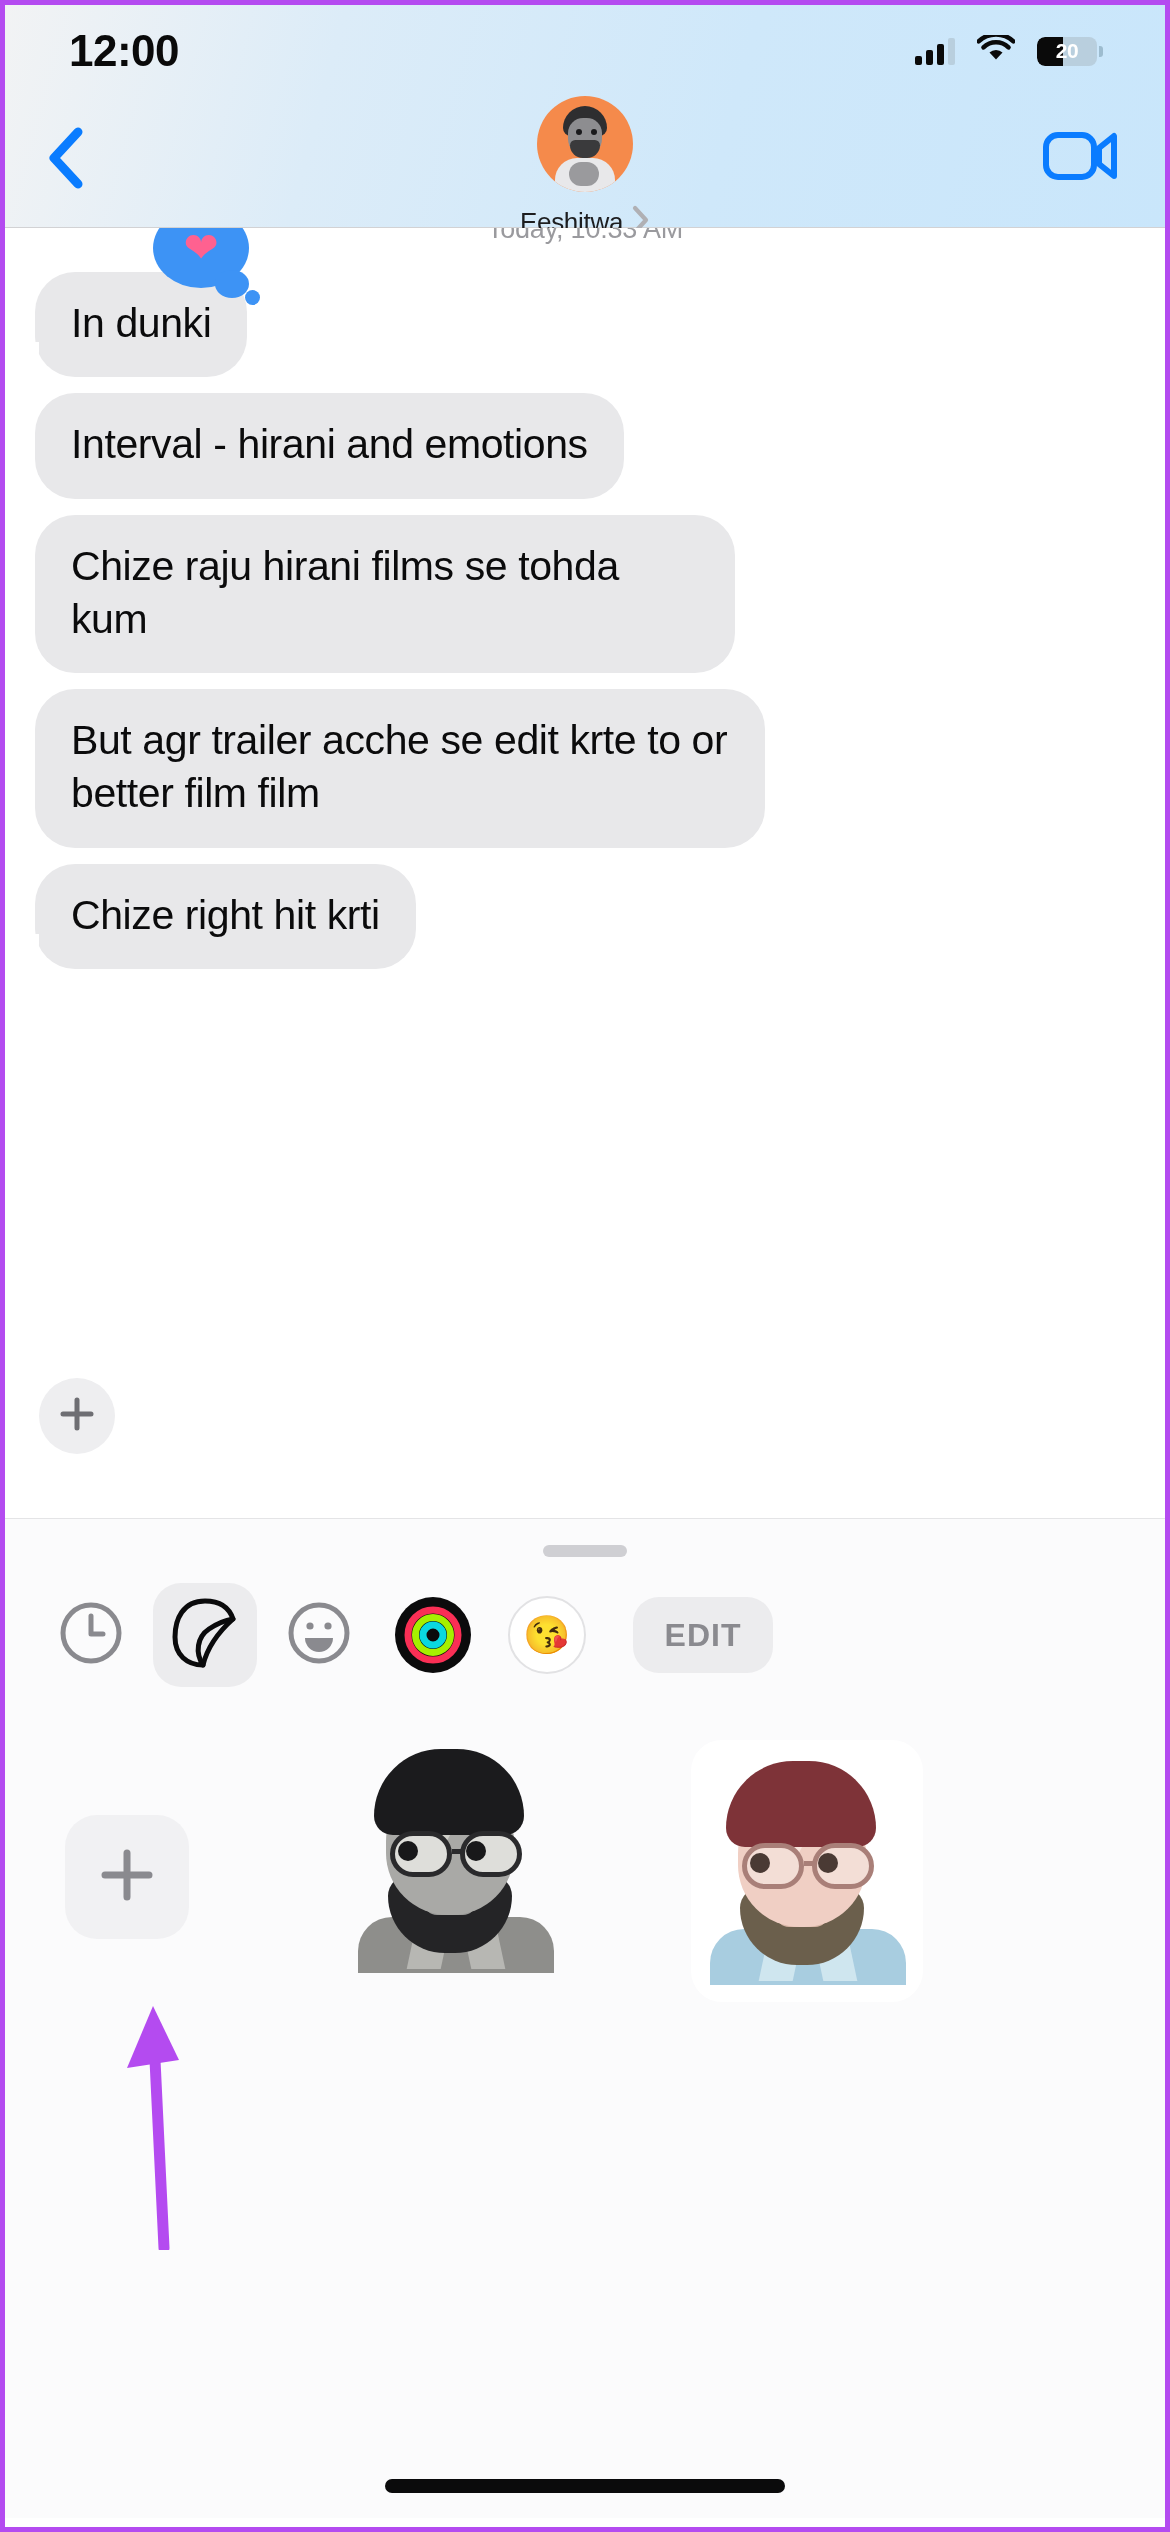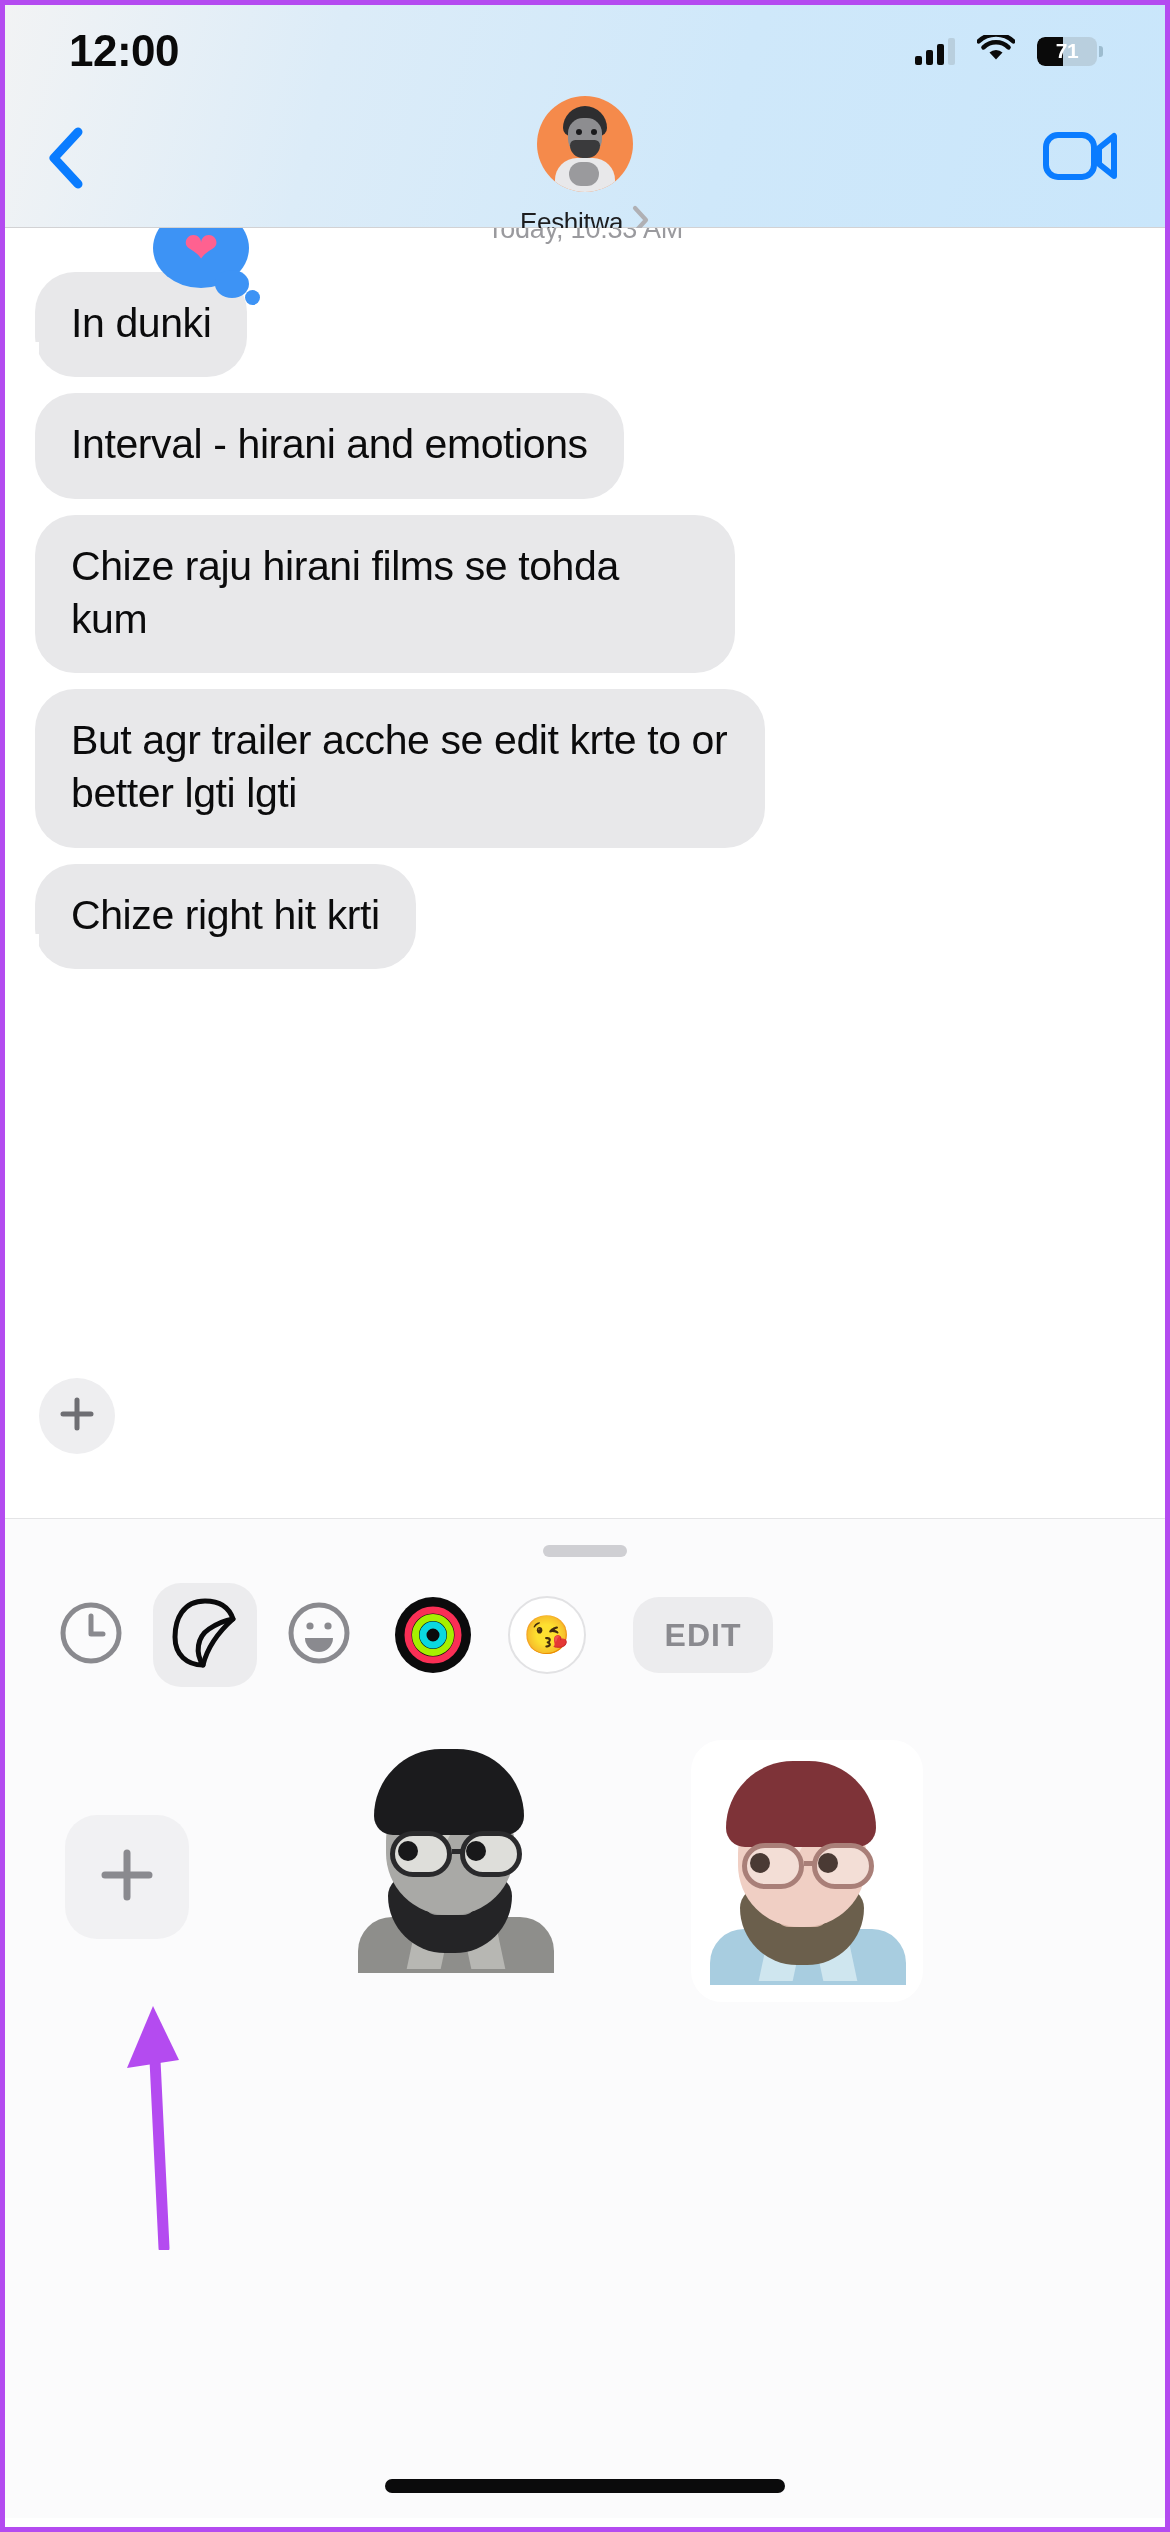--- a/index.html
+++ b/index.html
@@ -373,21 +373,21 @@
       <span>
         <svg width="38" height="28" viewBox="0 0 38 28">
           <path d="M19 24.5 L12.5 17.5 a9.4 9.4 0 0 1 13 0 Z" fill="#0a0a0a"></path>
           <path d="M6.5 12.3 a18 18 0 0 1 25 0" stroke="#0a0a0a" stroke-width="4.6" fill="none" stroke-linecap="round"></path>
           <path d="M1.6 6.4 a25.5 25.5 0 0 1 34.8 0" stroke="#0a0a0a" stroke-width="4.6" fill="none" stroke-linecap="round"></path>
         </svg>
       </span>
       <span style="display:flex;align-items:center;">
         <span class="batt">
           <span class="fill"></span>
-          <span class="pct">71</span>
+          <span class="pct">20</span>
         </span>
         <span class="batt-cap"></span>
       </span>
     </div>
   </div>
 
   <div id="navbar">
     <div id="back-btn">
       <span>
         <svg width="40" height="62" viewBox="0 0 40 62">
@@ -445,21 +445,21 @@
 
     <div class="row">
       <div class="bubble">Interval - hirani and emotions</div>
     </div>
 
     <div class="row">
       <div class="bubble" style="max-width:700px;">Chize raju hirani films se tohda kum</div>
     </div>
 
     <div class="row">
-      <div class="bubble" style="max-width:730px;">But agr trailer acche se edit krte to or better lgti lgti</div>
+      <div class="bubble" style="max-width:730px;">But agr trailer acche se edit krte to or better film film</div>
     </div>
 
     <div class="row">
       <div class="bubble tail">Chize right hit krti</div>
     </div>
 
   </div>
 </div>
 
 <div id="inputbar">

